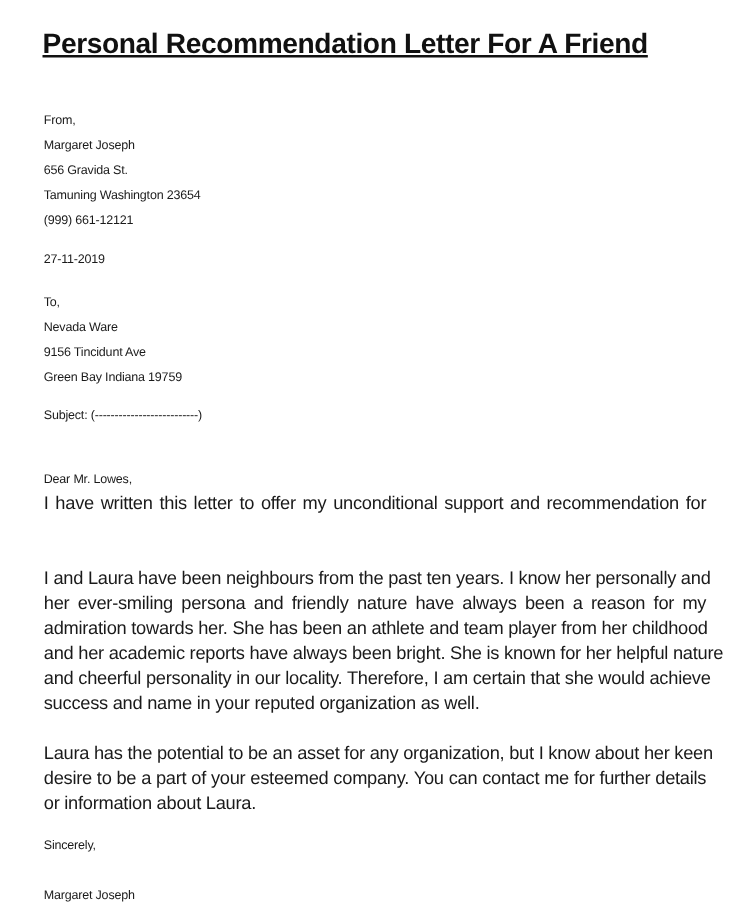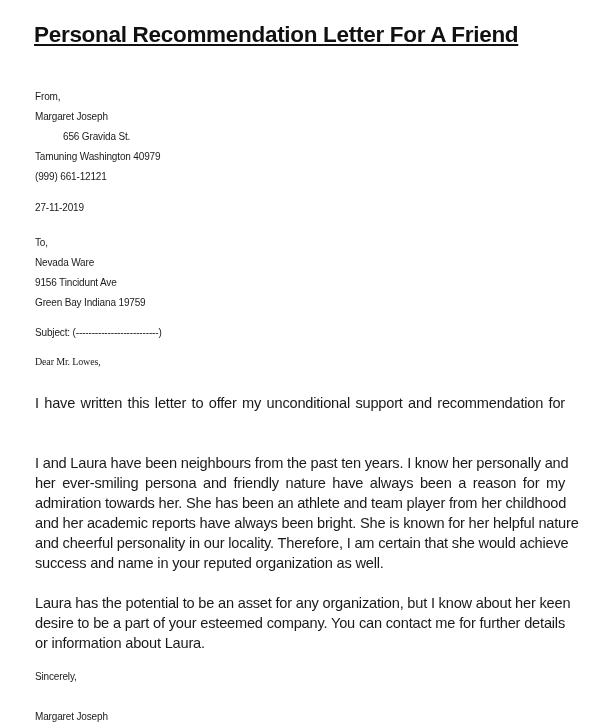--- a/index.html
+++ b/index.html
@@ -57,37 +57,37 @@
 </head>
 <body>
 
 <div>
 
   <div class="title">Personal Recommendation Letter For A Friend</div>
 
   <div>
     <div class="line" style="top:87px;">From,</div>
     <div class="line" style="top:107px;">Margaret Joseph</div>
-    <div class="line" style="top:127px;margin-left:28px;">656 Gravida St.</div>
-    <div class="line" style="top:147px;">Tamuning Washington 40979</div>
+    <div class="line" style="top:127px;">656 Gravida St.</div>
+    <div class="line" style="top:147px;">Tamuning Washington 23654</div>
     <div class="line" style="top:167px;">(999) 661-12121</div>
   </div>
 
   <div class="line" style="top:198px;">27-11-2019</div>
 
   <div>
     <div class="line" style="top:233px;">To,</div>
     <div class="line" style="top:253px;">Nevada Ware</div>
     <div class="line" style="top:273px;">9156 Tincidunt Ave</div>
     <div class="line" style="top:293px;">Green Bay Indiana 19759</div>
   </div>
 
   <div class="line" style="top:323px;">Subject: (--------------------------)</div>
 
-  <div class="line" style="top:352px;font-family:Liberation Serif, serif;">Dear Mr. Lowes,</div>
+  <div class="line" style="top:374px;">Dear Mr. Lowes,</div>
 
   <div class="para" style="top:393px;">
     <span class="row">I have written this letter to offer my unconditional support and recommendation for</span>
   </div>
 
   <div class="para" style="top:453px;">
     <span class="row">I and Laura have been neighbours from the past ten years. I know her personally and</span>
     <span class="row">her ever-smiling persona and friendly nature have always been a reason for my</span>
     <span class="row">admiration towards her. She has been an athlete and team player from her childhood</span>
     <span class="row">and her academic reports have always been bright. She is known for her helpful nature</span>

